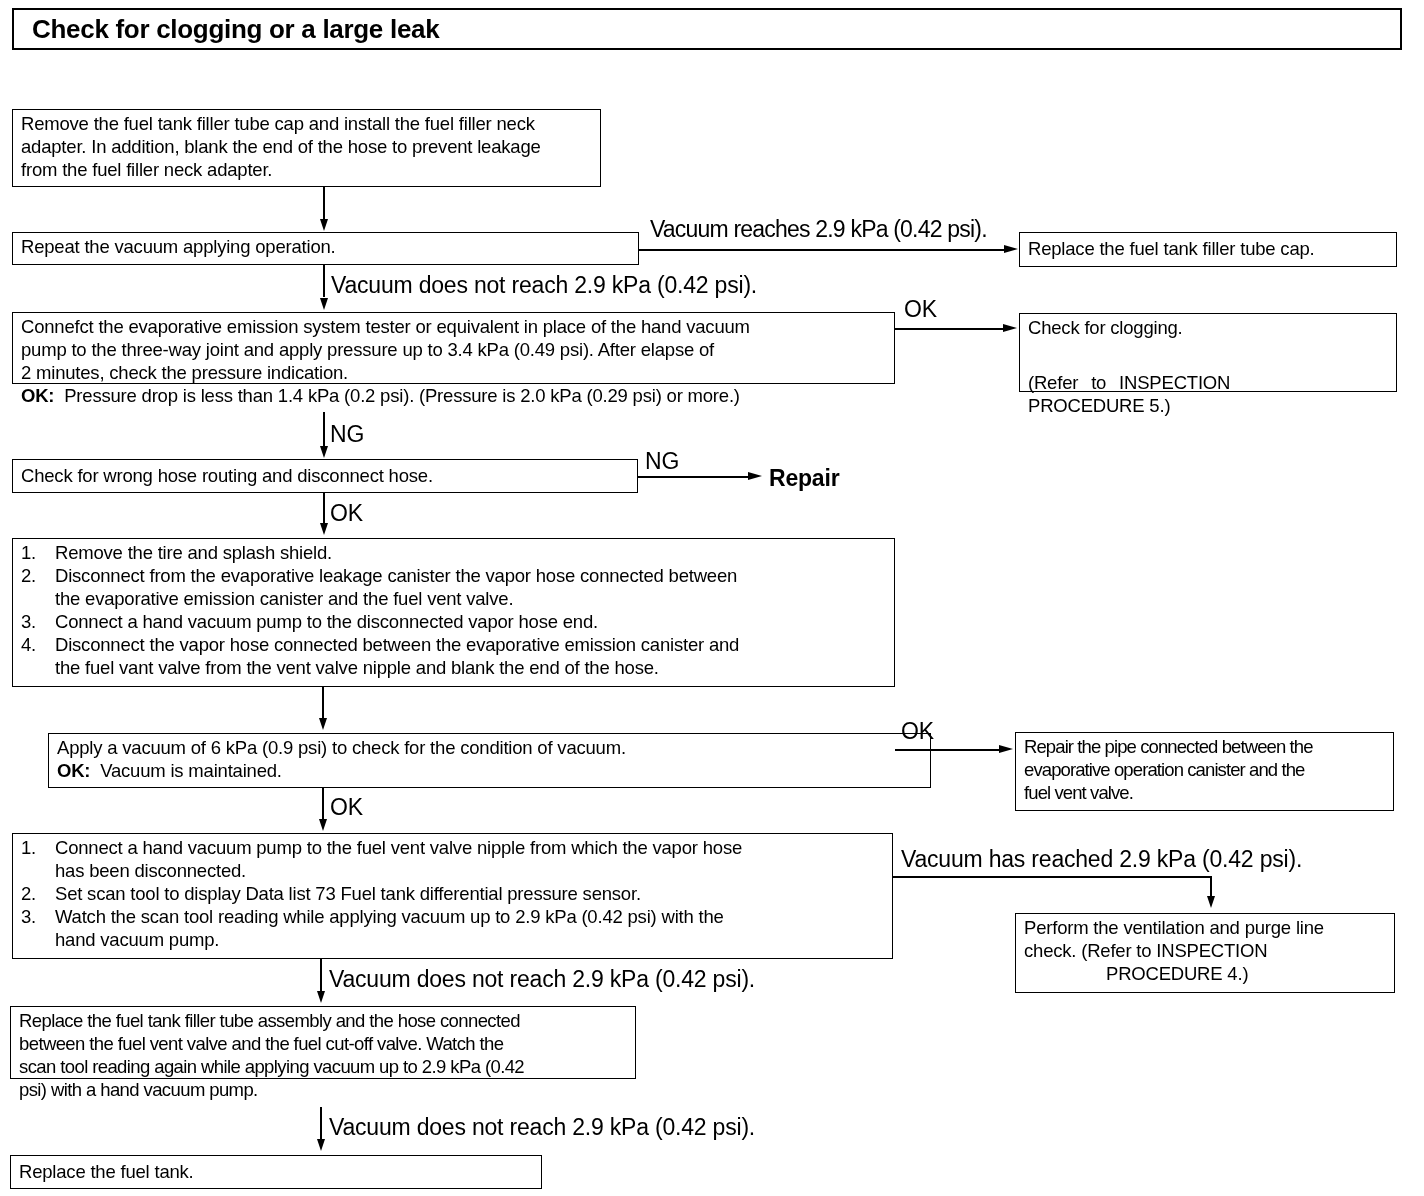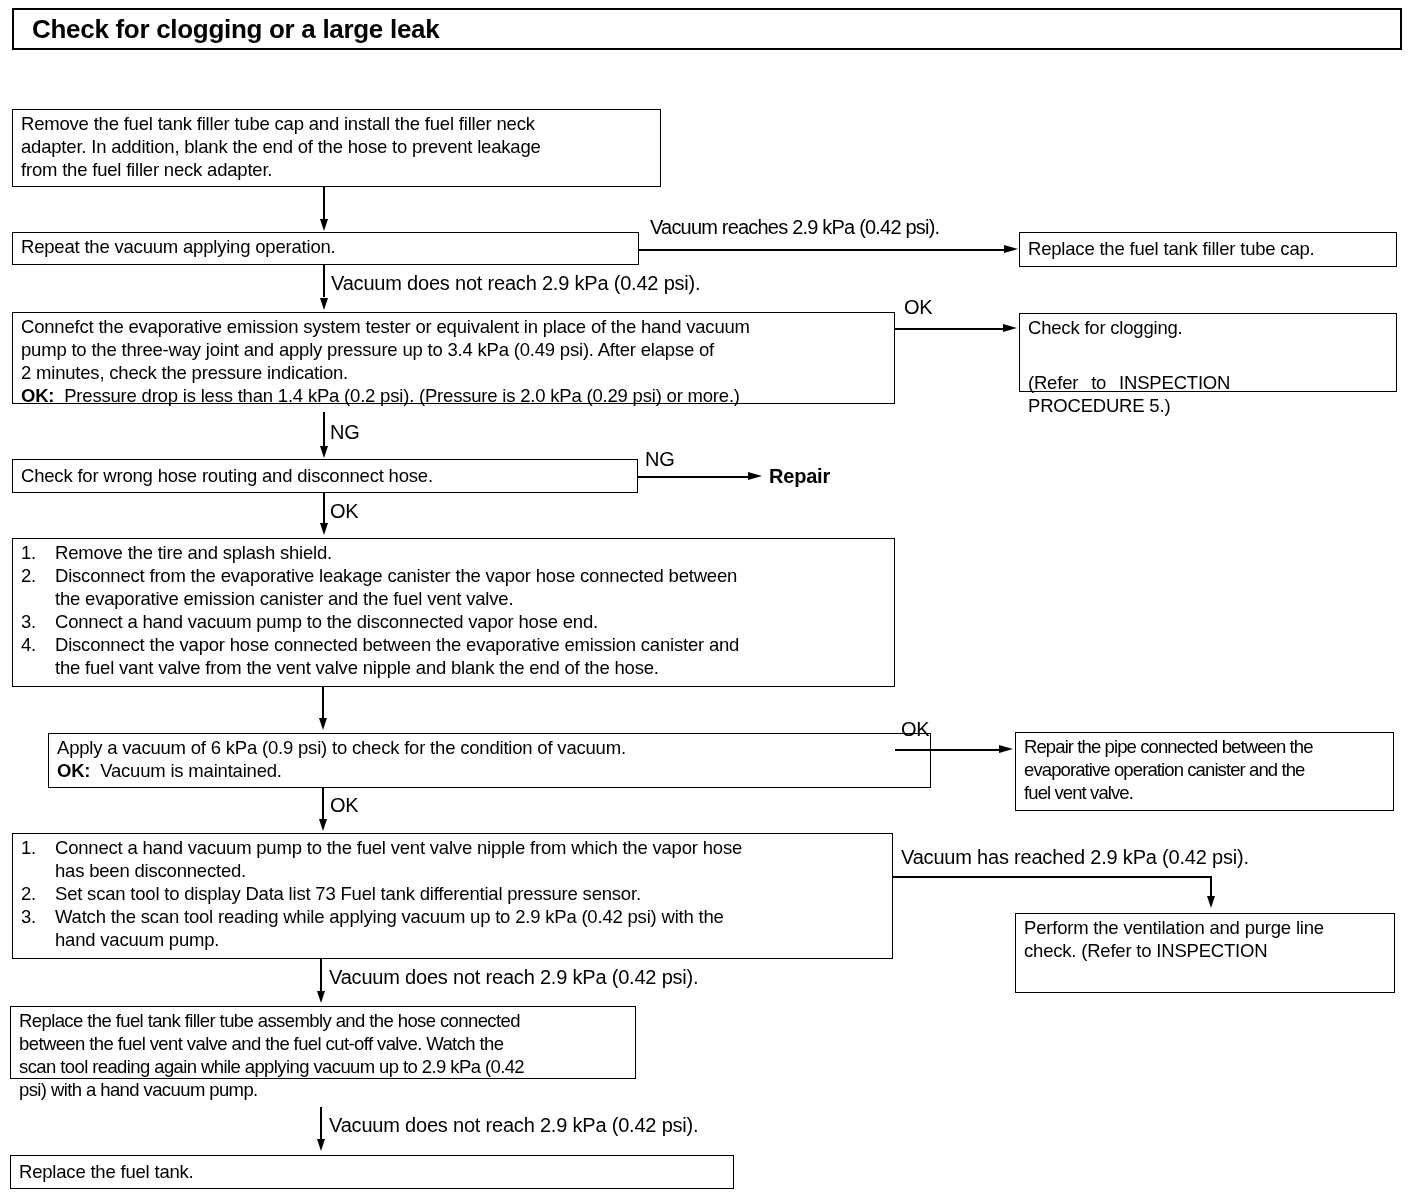--- a/index.html
+++ b/index.html
@@ -8,36 +8,36 @@
     .title-box { position: absolute; left: 12px; top: 8px; width: 1390px; height: 42px;
       border: 2px solid #000; box-sizing: border-box; }
     .title-text { position: absolute; left: 18px; top: 4px; font-size: 26px; font-weight: bold; letter-spacing: -0.3px; }
     .box { position: absolute; border: 1.5px solid #000; box-sizing: border-box; background: #fff;
       font-size: 18.5px; line-height: 23px; padding: 2px 8px; letter-spacing: -0.2px; }
     .box .line { display: block; white-space: nowrap; }
     .list-item { display: flex; }
     .list-item .num { width: 34px; flex: none; }
     .list-item .txt { flex: 1; }
     .bold { font-weight: bold; }
-    .label { position: absolute; font-size: 20px; white-space: nowrap; letter-spacing: -0.2px; }
+    .label { position: absolute; font-size: 23px; white-space: nowrap; letter-spacing: -0.2px; }
     .vline { position: absolute; width: 1.5px; background: #000; }
     .hline { position: absolute; height: 1.5px; background: #000; }
     .arrow-down { position: absolute; width: 0; height: 0; border-left: 4px solid transparent;
       border-right: 4px solid transparent; border-top: 12px solid #000; }
     .arrow-right { position: absolute; width: 0; height: 0; border-top: 4px solid transparent;
       border-bottom: 4px solid transparent; border-left: 14px solid #000; }
   </style>
 </head>
 <body>
 
 <div class="title-box">
   <span class="title-text">Check for clogging or a large leak</span>
 </div>
 
-<div class="box" style="left:12px;top:109px;width:649px;height:78px;">
+<div class="box" style="left:12px;top:109px;width:589px;height:78px;">
   <span class="line">Remove the fuel tank filler tube cap and install the fuel filler neck</span>
   <span class="line">adapter. In addition, blank the end of the hose to prevent leakage</span>
   <span class="line">from the fuel filler neck adapter.</span>
 </div>
 <div class="vline" style="left:323px;top:187px;height:32px;"></div>
 <div class="arrow-down" style="left:320px;top:219px;"></div>
 
 <div class="box" style="left:12px;top:232px;width:627px;height:33px;">
   <span class="line">Repeat the vacuum applying operation.</span>
 </div>
@@ -46,21 +46,21 @@
 <span class="label" style="left:650px;top:216px;letter-spacing:-0.8px;">Vacuum reaches 2.9 kPa (0.42 psi).</span>
 
 <div class="box" style="left:1019px;top:232px;width:378px;height:35px;">
   <span class="line" style="padding-top:2px;">Replace the fuel tank filler tube cap.</span>
 </div>
 
 <div class="vline" style="left:323px;top:265px;height:32px;"></div>
 <div class="arrow-down" style="left:320px;top:298px;"></div>
 <span class="label" style="left:331px;top:272px;">Vacuum does not reach 2.9 kPa (0.42 psi).</span>
 
-<div class="box" style="left:12px;top:312px;width:883px;height:92px;">
+<div class="box" style="left:12px;top:312px;width:883px;height:72px;">
   <span class="line">Connefct the evaporative emission system tester or equivalent in place of the hand vacuum</span>
   <span class="line">pump to the three-way joint and apply pressure up to 3.4 kPa (0.49 psi). After elapse of</span>
   <span class="line">2 minutes, check the pressure indication.</span>
   <span class="line">
     <span class="bold">OK:</span>&nbsp;
     <span>Pressure drop is less than 1.4 kPa (0.2 psi). (Pressure is 2.0 kPa (0.29 psi) or more.)</span>
   </span>
 </div>
 <div class="hline" style="left:895px;top:328px;width:110px;"></div>
 <div class="arrow-right" style="left:1003px;top:324px;"></div>
@@ -158,32 +158,33 @@
   </div>
 </div>
 <div class="hline" style="left:893px;top:876px;width:318px;"></div>
 <div class="vline" style="left:1210px;top:876px;height:20px;"></div>
 <div class="arrow-down" style="left:1207px;top:896px;"></div>
 <span class="label" style="left:901px;top:846px;">Vacuum has reached 2.9 kPa (0.42 psi).</span>
 
 <div class="box" style="left:1015px;top:913px;width:380px;height:80px;">
   <span class="line">Perform the ventilation and purge line</span>
   <span class="line">check. (Refer to INSPECTION</span>
+  <span class="line" style="padding-left:82px;">PROCEDURE 4.)</span>
 </div>
 
 <div class="vline" style="left:320px;top:959px;height:32px;"></div>
 <div class="arrow-down" style="left:317px;top:991px;"></div>
 <span class="label" style="left:329px;top:966px;">Vacuum does not reach 2.9 kPa (0.42 psi).</span>
 
 <div class="box" style="left:10px;top:1006px;width:626px;height:73px;letter-spacing:-0.6px;">
   <span class="line">Replace the fuel tank filler tube assembly and the hose connected</span>
   <span class="line">between the fuel vent valve and the fuel cut-off valve. Watch the</span>
   <span class="line">scan tool reading again while applying vacuum up to 2.9 kPa (0.42</span>
   <span class="line">psi) with a hand vacuum pump.</span>
 </div>
 
 <div class="vline" style="left:320px;top:1107px;height:32px;"></div>
 <div class="arrow-down" style="left:317px;top:1139px;"></div>
 <span class="label" style="left:329px;top:1114px;">Vacuum does not reach 2.9 kPa (0.42 psi).</span>
 
-<div class="box" style="left:10px;top:1155px;width:724px;height:34px;">
+<div class="box" style="left:10px;top:1155px;width:532px;height:34px;">
   <span class="line" style="padding-top:2px;">Replace the fuel tank.</span>
 </div>
 
 </body></html>

